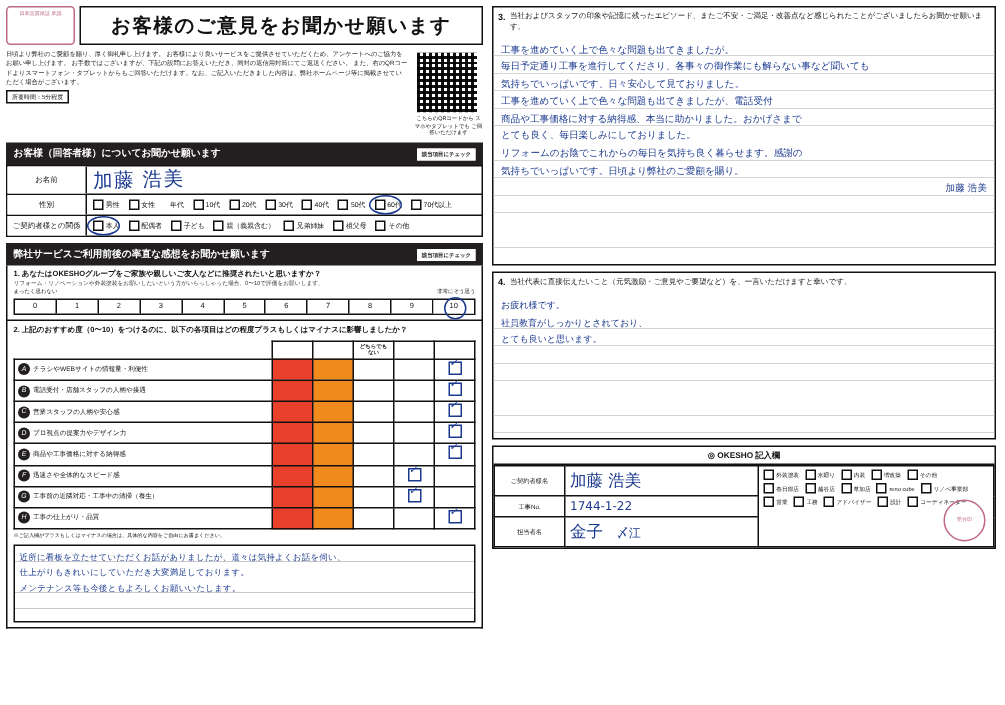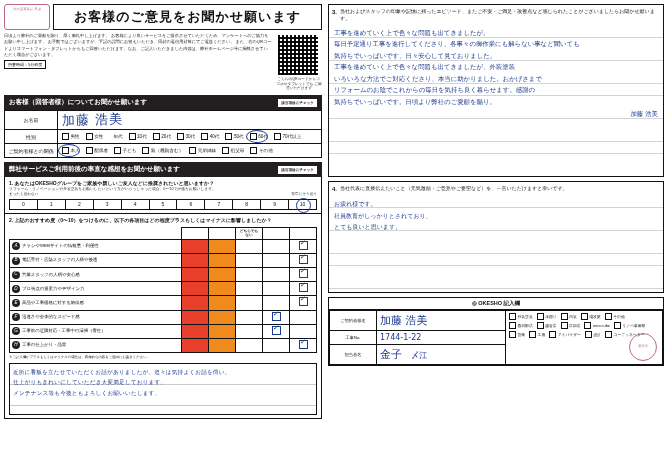--- a/index.html
+++ b/index.html
@@ -449,22 +449,23 @@
         <div class="rhead">
           <span class="num">3.</span>
           <span>当社およびスタッフの印象や記憶に残ったエピソード、またご不安・ご満足・改善点など感じられたことがございましたらお聞かせ願います。</span>
         </div>
         <div class="rlines">
           <div class="ruled"></div>
           <div class="hw-long">
             <span class="l">工事を進めていく上で色々な問題も出てきましたが。</span>
             <span class="l">毎日予定通り工事を進行してくださり、各事々の御作業にも解らない事など聞いても</span>
             <span class="l">気持ちでいっぱいです、日々安心して見ておりました。</span>
-            <span class="l">工事を進めていく上で色々な問題も出てきましたが、外装塗装</span>
-            <span class="l">いろいろな方法でご対応くださり、本当に助かりました。おかげさまで</span>
+            <span class="l">工事を進めていく上で色々な問題も出てきましたが、電話受付</span>
+            <span class="l">商品や工事価格に対する納得感、本当に助かりました。おかげさまで</span>
+            <span class="l">とても良く、毎日楽しみにしておりました。</span>
             <span class="l">リフォームのお陰でこれからの毎日を気持ち良く暮らせます。感謝の</span>
             <span class="l">気持ちでいっぱいです。日頃より弊社のご愛顧を賜り。</span>
             <span class="l" style="text-align:right;display:block">加藤 浩美</span>
           </div>
         </div>
       </div>
 
       <div class="rbox" style="margin-top:4px">
         <div class="rhead">
           <span class="num">4.</span>

